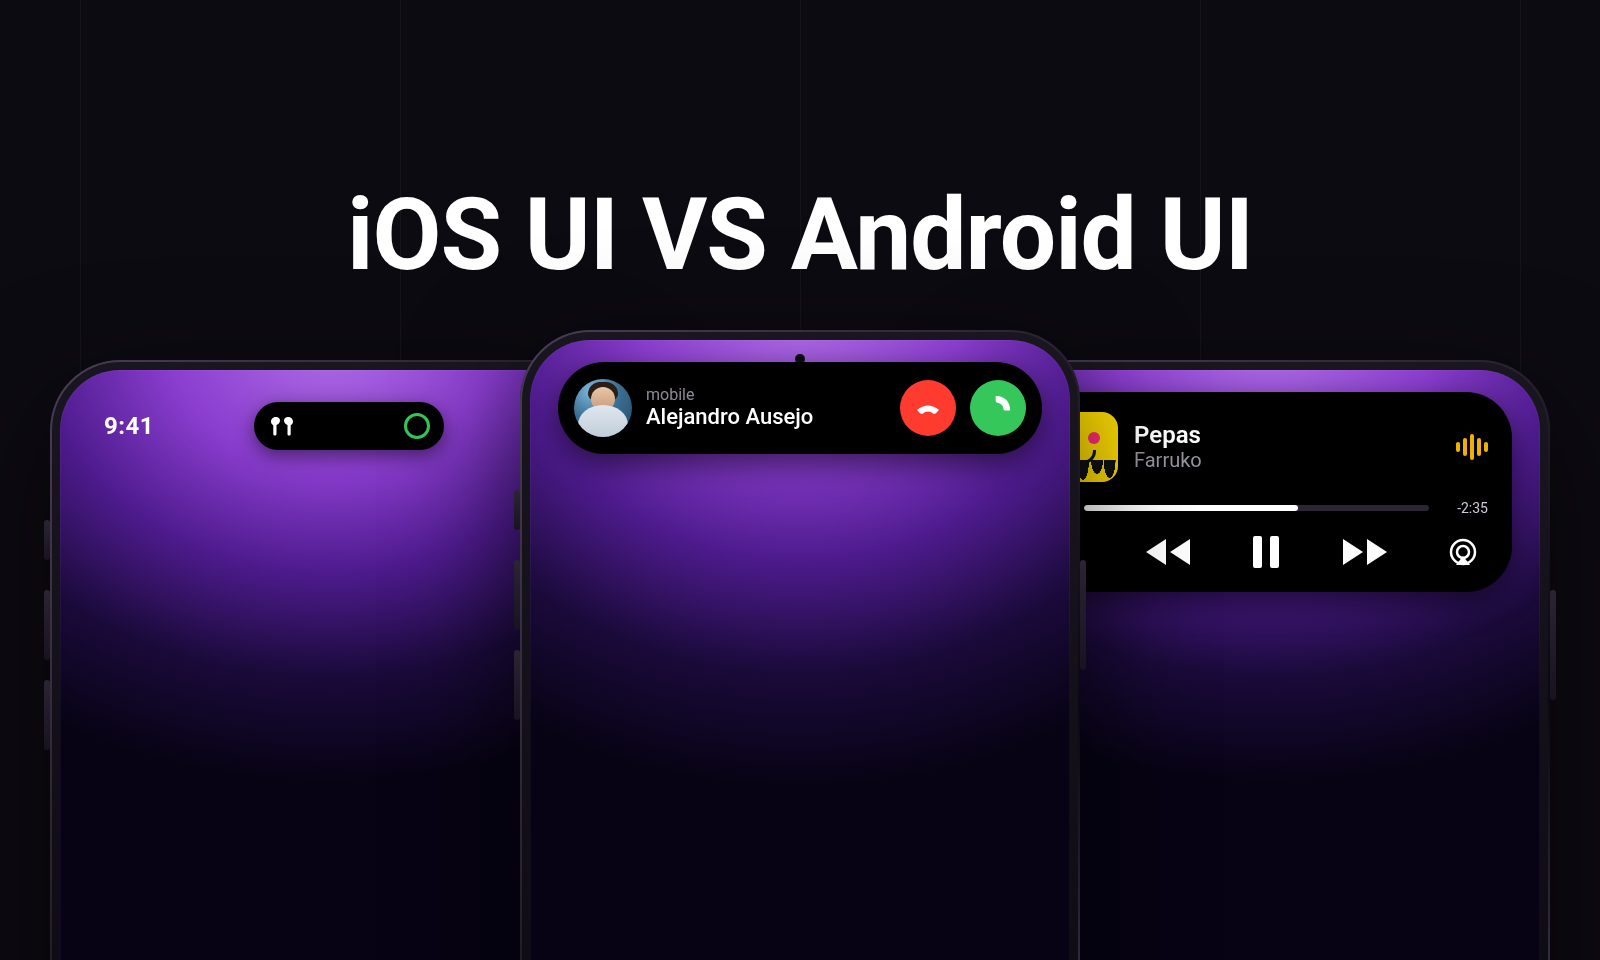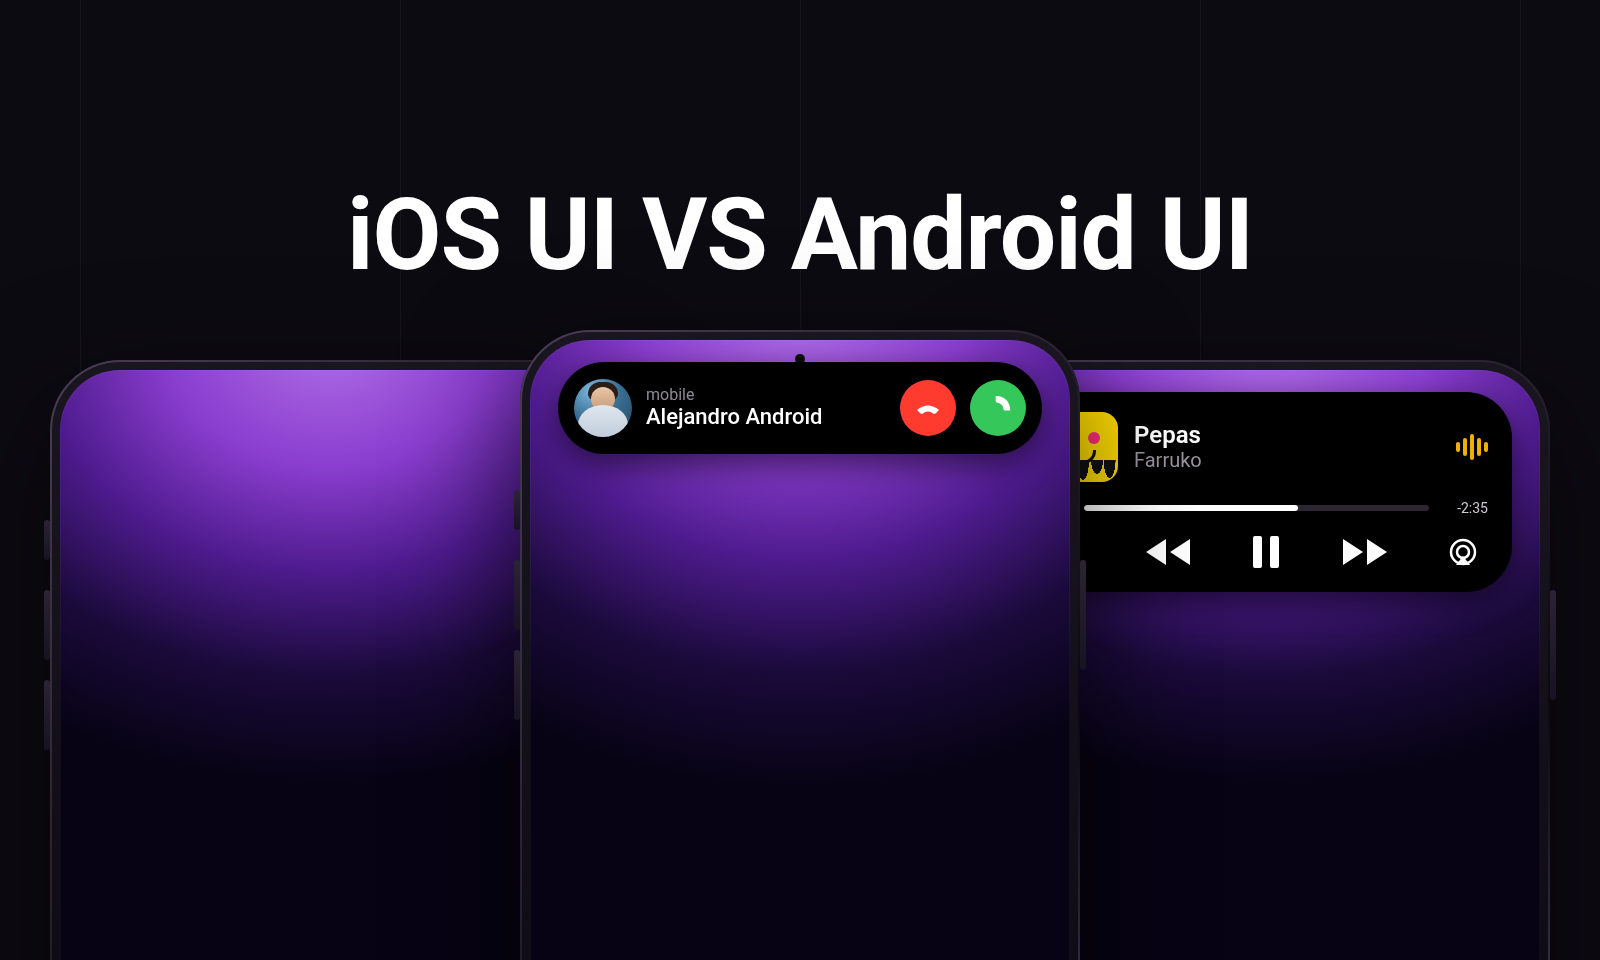--- a/index.html
+++ b/index.html
@@ -143,20 +143,38 @@
 <h1 class="title">iOS UI VS Android UI</h1>
 
 <div class="stage">
 
   <div class="phone left">
     <div class="btn l1"></div>
       <div class="btn l2"></div>
       <div class="btn l3"></div>
       <div class="btn r1"></div>
     <div class="screen">
+      <div class="status">
+        <div class="time">9:41</div>
+        <div class="pill">
+          <span class="airpods">
+            <svg width="28" height="24" viewBox="0 0 28 24" fill="none">
+              <path d="M8 3c-2.8 0-5 2-5 4.6 0 1.7.9 3 2.3 3.8V20c0 .9.7 1.6 1.6 1.6S8.5 20.9 8.5 20V11c2-.6 3.5-2.3 3.5-4.4C12 4.2 10.4 3 8 3z" fill="#fff"></path>
+              <path d="M20 3c2.8 0 5 2 5 4.6 0 1.7-.9 3-2.3 3.8V20c0 .9-.7 1.6-1.6 1.6S19.5 20.9 19.5 20V11c-2-.6-3.5-2.3-3.5-4.4C16 4.2 17.6 3 20 3z" fill="#fff"></path>
+            </svg>
+          </span>
+          <span class="ring"></span>
+        </div>
+        <div class="signal">
+          <span></span>
+            <span></span>
+            <span></span>
+            <span></span>
+        </div>
+      </div>
       <div class="glow-bottom"></div>
     </div>
   </div>
 
   <div class="phone right">
     <div class="btn l1"></div>
       <div class="btn l2"></div>
       <div class="btn l3"></div>
       <div class="btn r1"></div>
     <div class="screen">
@@ -226,21 +244,21 @@
     <div class="screen">
       <div class="camera-dot"></div>
       <div class="island">
         <div class="avatar">
           <div class="hair"></div>
             <div class="head"></div>
             <div class="body"></div>
         </div>
         <div class="caller">
           <div class="sub">mobile</div>
-          <div class="name">Alejandro Android</div>
+          <div class="name">Alejandro Ausejo</div>
         </div>
         <div class="callbtn decline">
           <svg width="30" height="30" viewBox="0 0 30 30">
               <path d="M4 17c3-3 8-4.5 11-4.5S23 14 26 17l-3.2 3.2c-.8.8-2 .9-2.9.2-1.5-1.1-3.2-1.8-4.9-1.8s-3.4.7-4.9 1.8c-.9.7-2.1.6-2.9-.2L4 17z" fill="#fff"></path>
             </svg>
         </div>
         <div class="callbtn accept">
           <svg width="28" height="28" viewBox="0 0 28 28">
               <path d="M7.2 3.5l3.4 3.4c.7.7.8 1.8.2 2.6-1 1.3-1.5 2.8-1.5 4.3 0 1.5.5 3 1.5 4.3.6.8.5 1.9-.2 2.6l-3.4 3.4C4.3 21.6 2.5 18 2.5 14S4.3 6.4 7.2 3.5z" fill="#fff" transform="rotate(135 14 14)"></path>
             </svg>

